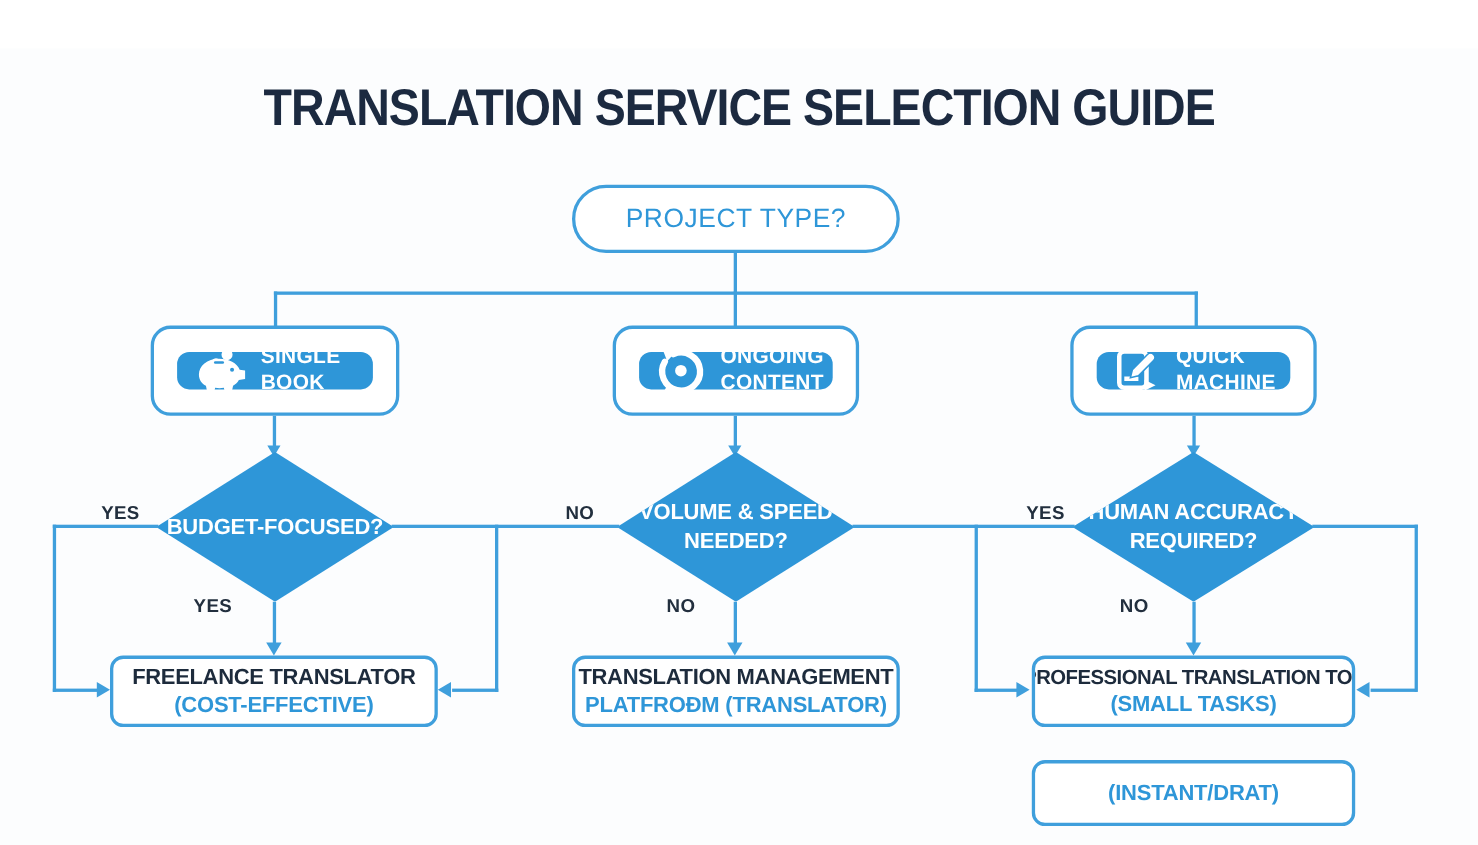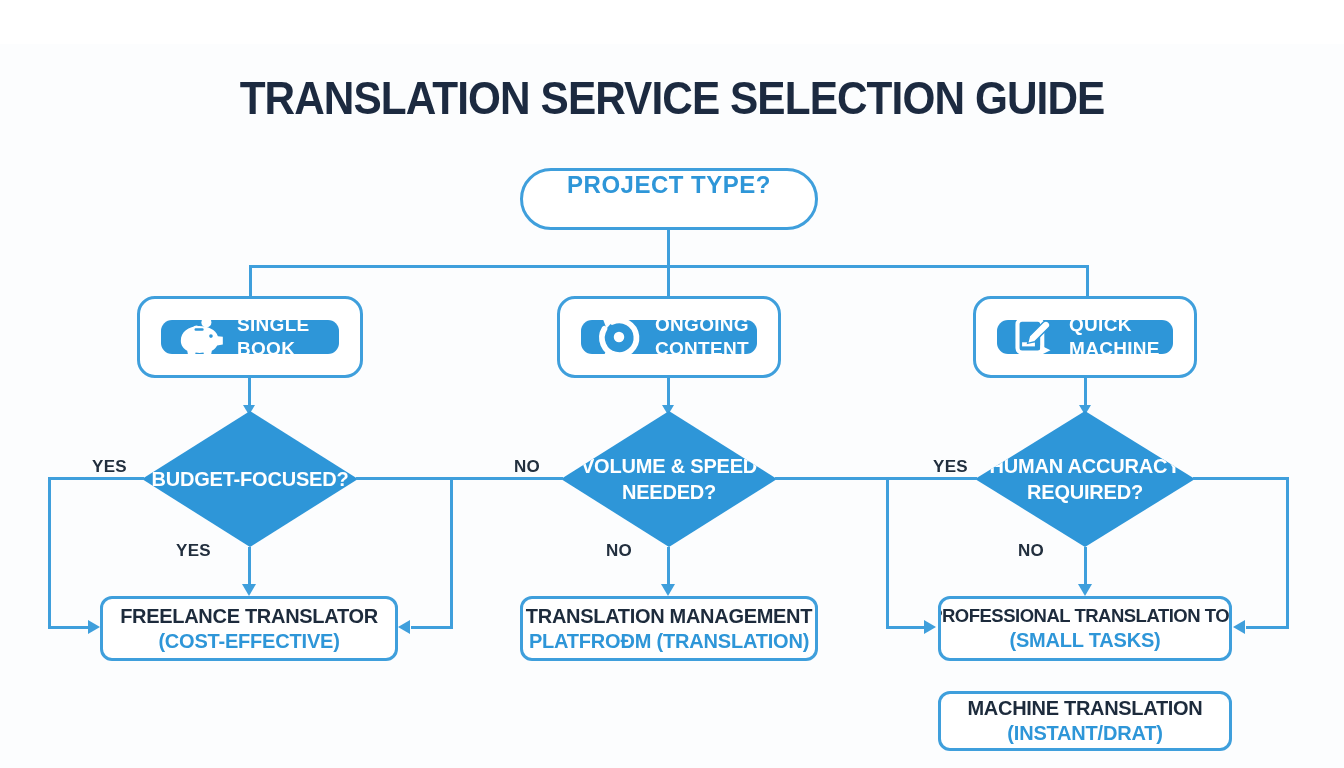--- a/index.html
+++ b/index.html
@@ -26,22 +26,22 @@
   .title{
     position:absolute;top:26px;left:0;right:0;text-align:center;
     font-size:47px;font-weight:700;color:var(--navy);letter-spacing:-1px;
     transform:scaleX(0.9);transform-origin:center;
   }
 
   
   .pill{
     position:absolute;left:520px;top:124px;width:298px;height:62px;
     background:#fff;border:3px solid var(--line);border-radius:32px;
-    display:flex;justify-content:center;
-    color:var(--blue);font-size:24px;font-weight:700;letter-spacing:.5px;
+    display:flex;align-items:center;justify-content:center;
+    color:var(--blue);font-size:24px;font-weight:400;letter-spacing:.5px;
   }
 
   
   .branch{
     position:absolute;height:82px;background:#fff;border:3px solid var(--line);
     border-radius:18px;padding:21px;
   }
   .branch-inner{
     width:100%;height:100%;background:var(--blue);border-radius:11px;
     display:flex;align-items:center;
@@ -192,27 +192,26 @@
   <div class="v-line" style="left:1084px;top:503px;height:39px;"></div>
   <div class="arr arr-down" style="left:1078px;top:540px;"></div>
 
   <div class="result" style="left:100px;top:552px;width:298px;height:65px;">
     <span class="l1">FREELANCE TRANSLATOR</span>
     <span class="l2">(COST-EFFECTIVE)</span>
   </div>
 
   <div class="result" style="left:520px;top:552px;width:298px;height:65px;">
     <span class="l1">TRANSLATION MANAGEMENT</span>
-    <span class="l2">PLATFROÐM (TRANSLATION)</span>
+    <span class="l2">PLATFROÐM (TRANSLATOR)</span>
   </div>
 
 
   <div class="result tight" style="left:938px;top:552px;width:294px;height:65px;">
     <span class="l1">PROFESSIONAL TRANSLATION TOL</span>
     <span class="l2">(SMALL TASKS)</span>
   </div>
 
   <div class="result" style="left:938px;top:647px;width:294px;height:60px;">
-    <span class="l1">MACHINE TRANSLATION</span>
     <span class="l2">(INSTANT/DRAT)</span>
   </div>
 
 </div>
 
 </body></html>

